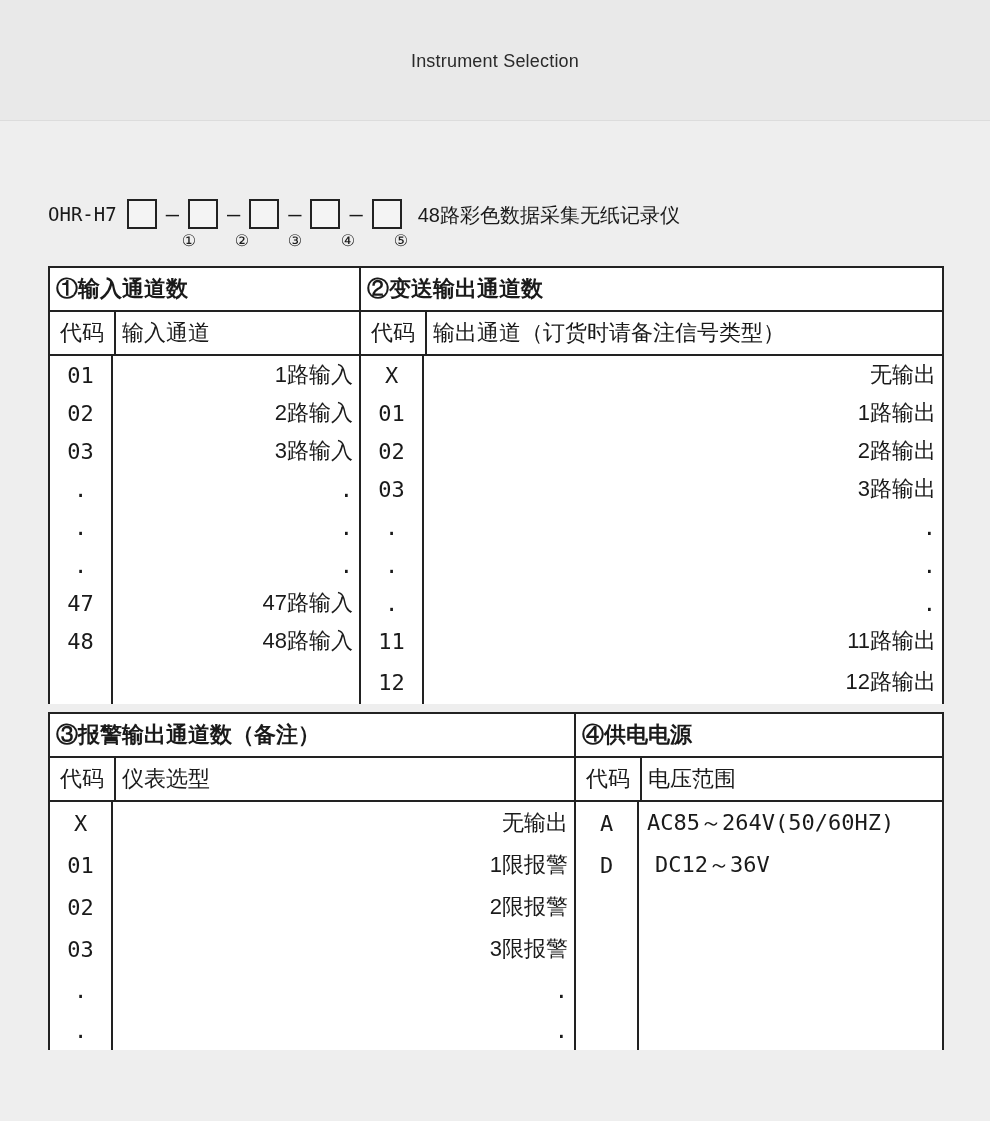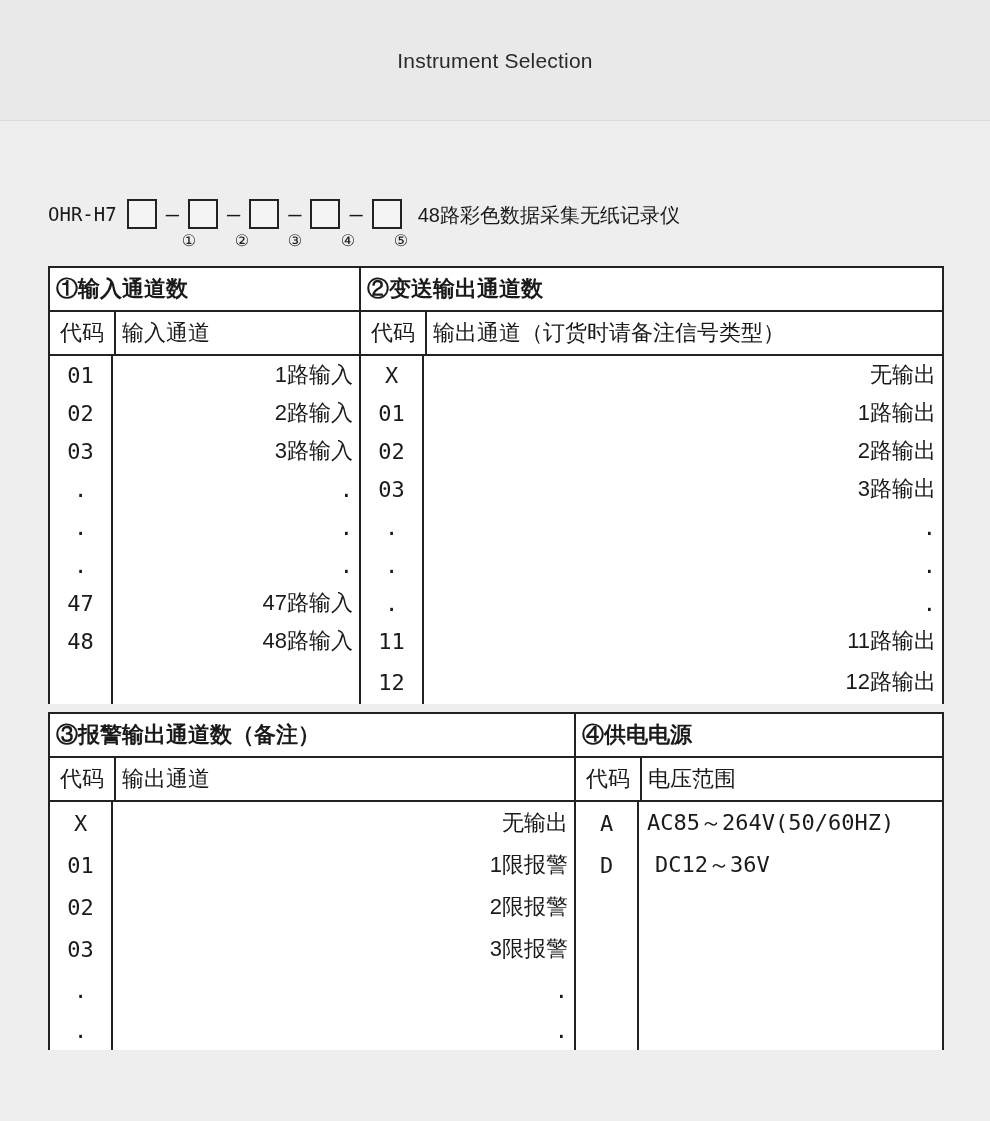--- a/index.html
+++ b/index.html
@@ -24,21 +24,21 @@
     justify-content: center;
   }
   .banner-title {
     font-size: 44px;
     font-weight: bold;
     letter-spacing: 2px;
     line-height: 1.05;
     color: #111;
   }
   .banner-sub {
-    font-size: 21px;
+    font-size: 18px;
     color: #2a2a2a;
     margin-top: 2px;
     letter-spacing: 0.2px;
   }
   .content {
     padding: 0 48px;
   }
   .model-line {
     display: flex;
     align-items: flex-end;
@@ -285,21 +285,21 @@
       <col style="width:66px">
         <col style="width:302px">
     </colgroup>
     <tbody>
       <tr>
         <td class="hdr" colspan="2">③报警输出通道数（备注）</td>
         <td class="hdr" colspan="2">④供电电源</td>
       </tr>
       <tr>
         <td class="codehdr sub">代码</td>
-        <td class="sub">输出通道</td>
+        <td class="sub">仪表选型</td>
         <td class="codehdr sub">代码</td>
         <td class="sub">电压范围</td>
       </tr>
       <tr>
         <td style="border-top:2px solid #222;border-bottom:none;padding:0" colspan="2">
           <table style="border-collapse:collapse;width:100%;table-layout:fixed">
             <colgroup>
                 <col style="width:62px">
                 <col>
               </colgroup>

